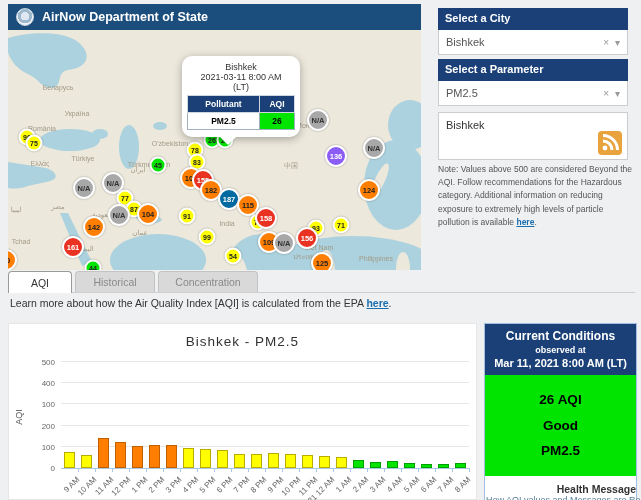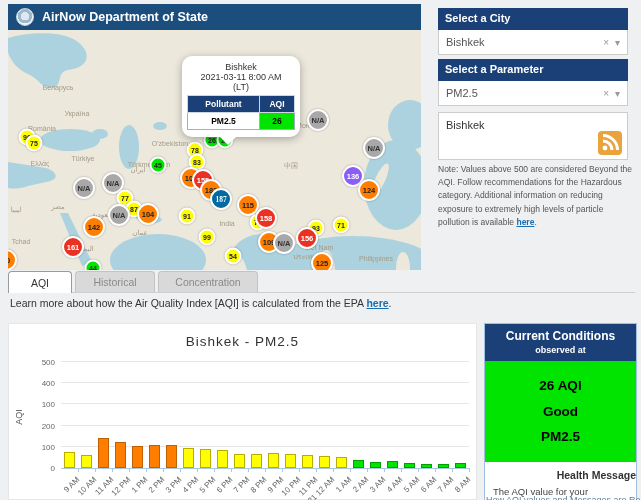--- a/index.html
+++ b/index.html
@@ -133,21 +133,21 @@
       <div class="marker lg" style="left: 76px; top: 158px; background: rgb(168, 168, 168); color: rgb(51, 51, 51);">N/A</div>
       <div class="marker lg" style="left: 105px; top: 153px; background: rgb(168, 168, 168); color: rgb(51, 51, 51);">N/A</div>
       <div class="marker sm" style="left: 150px; top: 135px; background: rgb(0, 228, 0); color: rgb(34, 34, 34);">45</div>
       <div class="marker sm" style="left: 187px; top: 120px; background: rgb(255, 255, 0); color: rgb(34, 34, 34);">78</div>
       <div class="marker sm" style="left: 189px; top: 132px; background: rgb(255, 255, 0); color: rgb(34, 34, 34);">83</div>
       <div class="marker sm" style="left: 204px; top: 110px; background: rgb(0, 228, 0); color: rgb(34, 34, 34);">26</div>
       <div class="marker sm" style="left: 217px; top: 110px; background: rgb(0, 228, 0); color: rgb(34, 34, 34);">27</div>
       <div class="marker lg" style="left: 183px; top: 148px; background: rgb(255, 126, 0); color: rgb(34, 34, 34);">107</div>
       <div class="marker lg" style="left: 195px; top: 150px; background: rgb(234, 50, 35); color: rgb(255, 255, 255);">155</div>
       <div class="marker lg" style="left: 203px; top: 160px; background: rgb(255, 126, 0); color: rgb(34, 34, 34);">182</div>
-      <div class="marker lg" style="left: 213px; top: 169px; background: #0369a1; color: rgb(255, 255, 255); font-family: Liberation Serif, serif;">187</div>
+      <div class="marker lg" style="left: 221px; top: 169px; background: #0369a1; color: rgb(255, 255, 255);">187</div>
       <div class="marker sm" style="left: 117px; top: 168px; background: rgb(255, 255, 0); color: rgb(34, 34, 34);">77</div>
       <div class="marker sm" style="left: 126px; top: 179px; background: rgb(255, 255, 0); color: rgb(34, 34, 34);">87</div>
       <div class="marker lg" style="left: 111px; top: 185px; background: rgb(168, 168, 168); color: rgb(51, 51, 51);">N/A</div>
       <div class="marker lg" style="left: 140px; top: 184px; background: rgb(255, 126, 0); color: rgb(34, 34, 34);">104</div>
       <div class="marker sm" style="left: 179px; top: 186px; background: rgb(255, 255, 0); color: rgb(34, 34, 34);">91</div>
       <div class="marker lg" style="left: 86px; top: 197px; background: rgb(255, 126, 0); color: rgb(34, 34, 34);">142</div>
       <div class="marker lg" style="left: 65px; top: 217px; background: rgb(234, 50, 35); color: rgb(255, 255, 255);">161</div>
       <div class="marker lg" style="left: -2px; top: 230px; background: rgb(255, 126, 0); color: rgb(34, 34, 34);">30</div>
       <div class="marker sm" style="left: 85px; top: 238px; background: rgb(0, 228, 0); color: rgb(34, 34, 34);">44</div>
       <div class="marker sm" style="left: 199px; top: 207px; background: rgb(255, 255, 0); color: rgb(34, 34, 34);">99</div>
@@ -155,21 +155,21 @@
       <div class="marker sm" style="left: 225px; top: 226px; background: rgb(255, 255, 0); color: rgb(34, 34, 34);">54</div>
       <div class="marker lg" style="left: 240px; top: 175px; background: rgb(255, 126, 0); color: rgb(34, 34, 34);">115</div>
       <div class="marker sm" style="left: 250px; top: 192px; background: rgb(255, 255, 0); color: rgb(34, 34, 34);">73</div>
       <div class="marker lg" style="left: 258px; top: 188px; background: rgb(234, 50, 35); color: rgb(255, 255, 255);">158</div>
       <div class="marker sm" style="left: 308px; top: 198px; background: rgb(255, 255, 0); color: rgb(34, 34, 34);">93</div>
       <div class="marker sm" style="left: 333px; top: 195px; background: rgb(255, 255, 0); color: rgb(34, 34, 34);">71</div>
       <div class="marker lg" style="left: 299px; top: 208px; background: rgb(234, 50, 35); color: rgb(255, 255, 255);">156</div>
       <div class="marker lg" style="left: 276px; top: 213px; background: rgb(168, 168, 168); color: rgb(51, 51, 51);">N/A</div>
       <div class="marker lg" style="left: 314px; top: 233px; background: rgb(255, 126, 0); color: rgb(34, 34, 34);">125</div>
       <div class="marker lg" style="left: 310px; top: 90px; background: rgb(168, 168, 168); color: rgb(51, 51, 51);">N/A</div>
-      <div class="marker lg" style="left: 345px; top: 126px; background: #8b5cf6; color: rgb(255, 255, 255); margin-top: 20px;">136</div>
+      <div class="marker lg" style="left: 328px; top: 126px; background: #8b5cf6; color: rgb(255, 255, 255);">136</div>
       <div class="marker lg" style="left: 366px; top: 118px; background: rgb(168, 168, 168); color: rgb(51, 51, 51);">N/A</div>
       <div class="marker lg" style="left: 361px; top: 160px; background: rgb(255, 126, 0); color: rgb(34, 34, 34);">124</div>
       <div class="popup">
       <div class="city">Bishkek</div>
       <div class="dt">2021-03-11 8:00 AM</div>
       <div class="tz">(LT)</div>
       <table>
         <tbody>
             <tr>
           <th>Pollutant</th>
@@ -282,20 +282,21 @@
         <div class="bar" style="left: 394px; height: 5.512px; background: rgb(0, 228, 0); border-color: rgb(0, 160, 0);"></div>
         <div class="xtick" style="left: 408px;"></div>
         <div class="xlab" style="left: 404.5px; top: 113px;">8 AM</div>
       </div>
   </div>
 
   <div class="cc-panel">
     <div class="cc-head">
       <div class="l1">Current Conditions</div>
       <div class="l2">observed at</div>
+      <div class="l3">Mar 11, 2021 8:00 AM (LT)</div>
     </div>
     <div class="cc-aqi" id="cc-aqi" style="background: rgb(0, 228, 0);">
       <div>26 AQI</div>
       <div>Good</div>
       <div>PM2.5</div>
     </div>
     <div class="cc-health-title">Health Message</div>
     <div class="cc-health-text">The AQI value for your community is between 0 and 50. Air quality is satisfactory and poses little or no health risk.</div>
   </div>
   <a class="cc-link">How AQI values and Messages are Reported</a>

